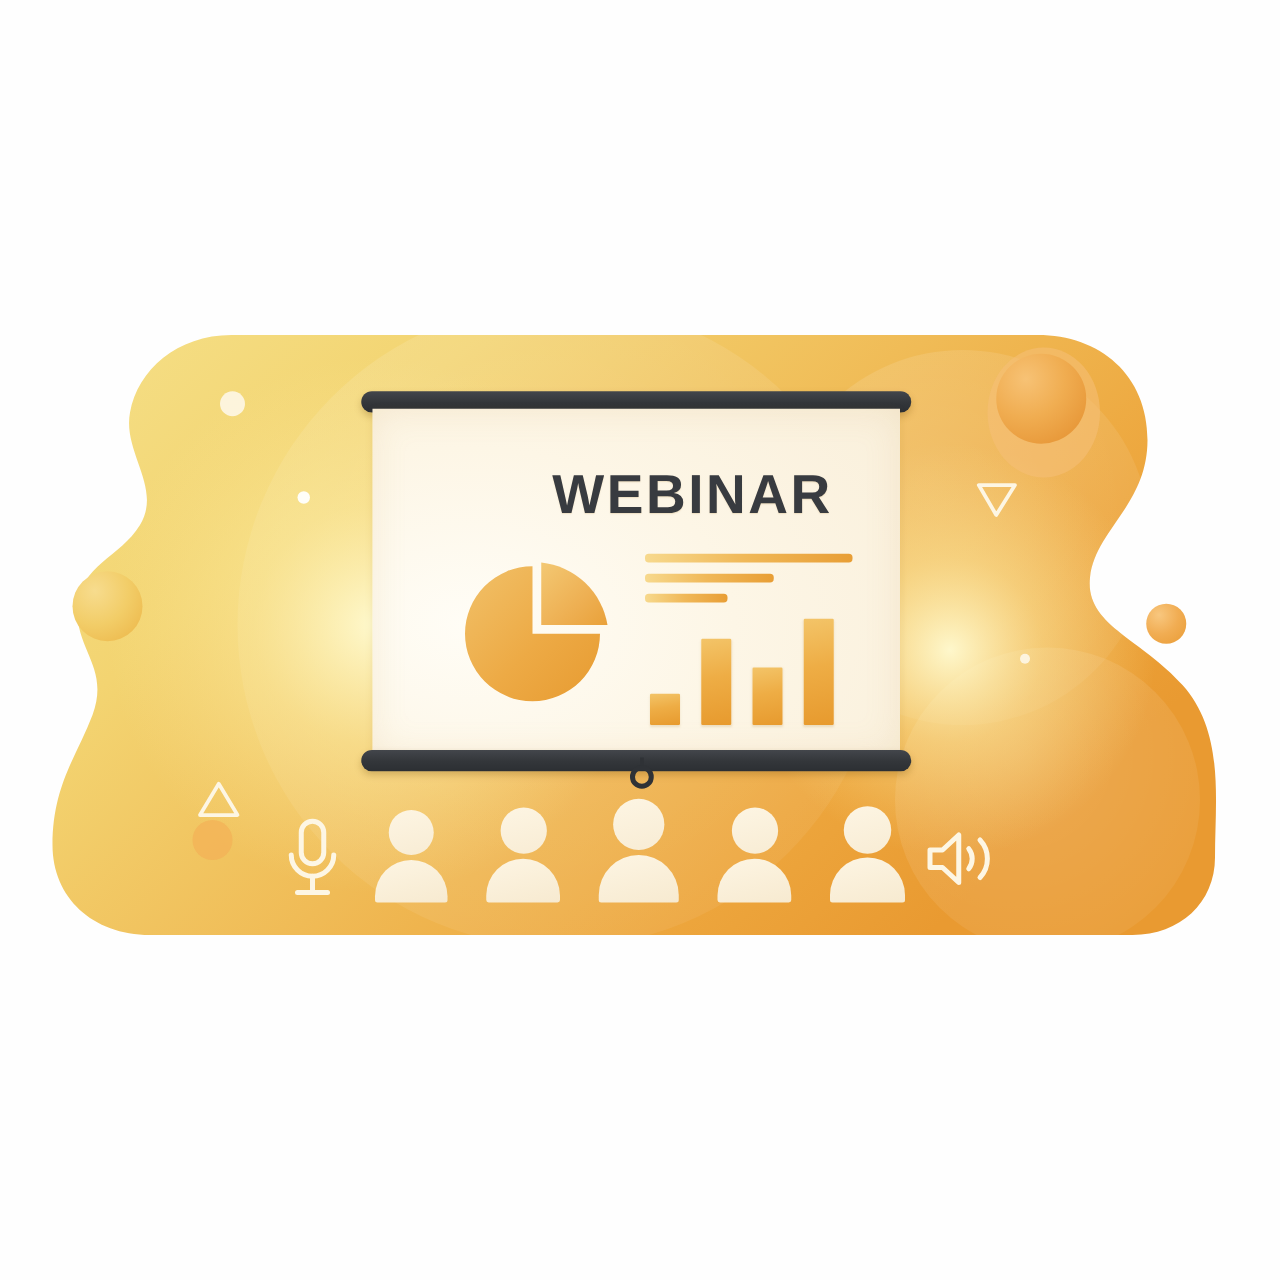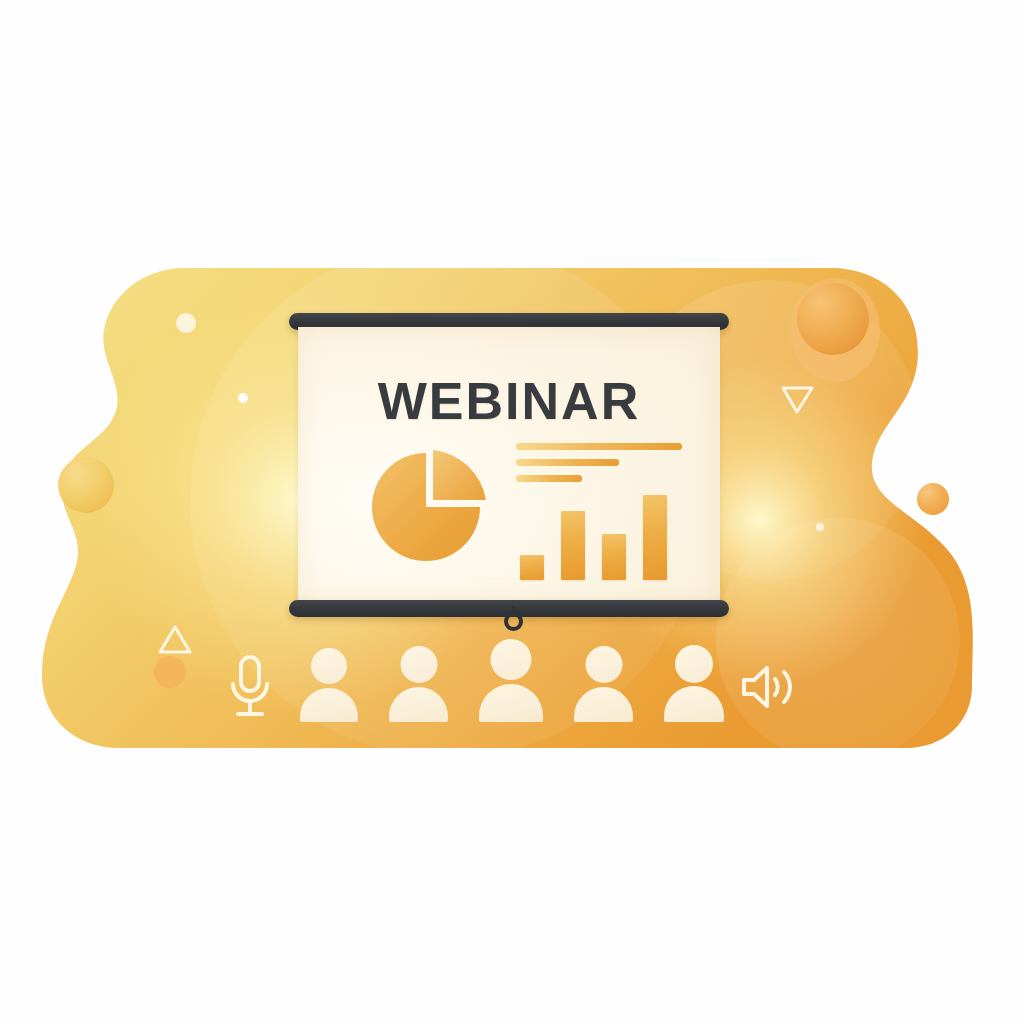--- a/index.html
+++ b/index.html
@@ -63,26 +63,27 @@
                 0 2px 7px rgba(150,105,25,0.14);
     overflow: hidden;
   }
 
   .screen-title {
     position: absolute;
     left: 0;
     top: 44px;
     width: 422px;
     text-align: center;
-    font-size: 52px;
+    font-size: 44px;
     font-weight: bold;
     letter-spacing: 2.0px;
     color: #383b40;
     font-family: "Liberation Sans", sans-serif;
     text-shadow: 0 1px 1px rgba(190,150,80,0.25);
+    padding-left: 45px;
   }
 
   
   .pie-holder {
     position: absolute;
     left: 74px;
     top: 122px;
     width: 116px;
     height: 116px;
   }

